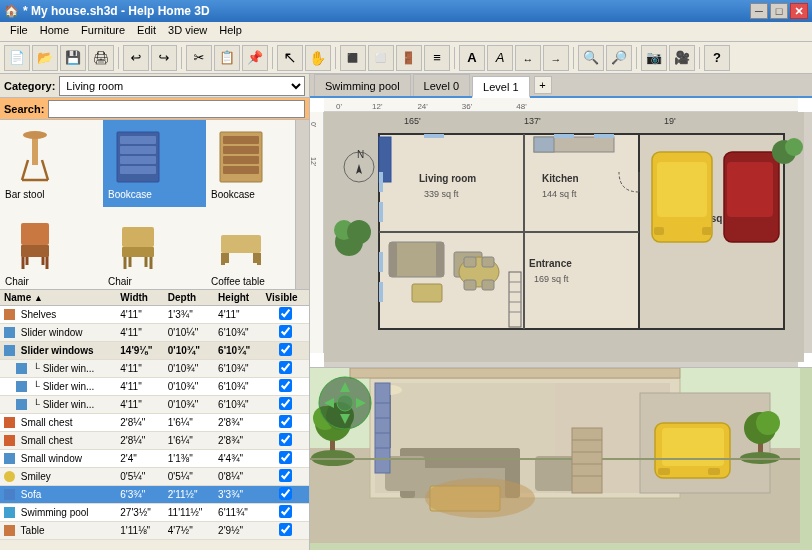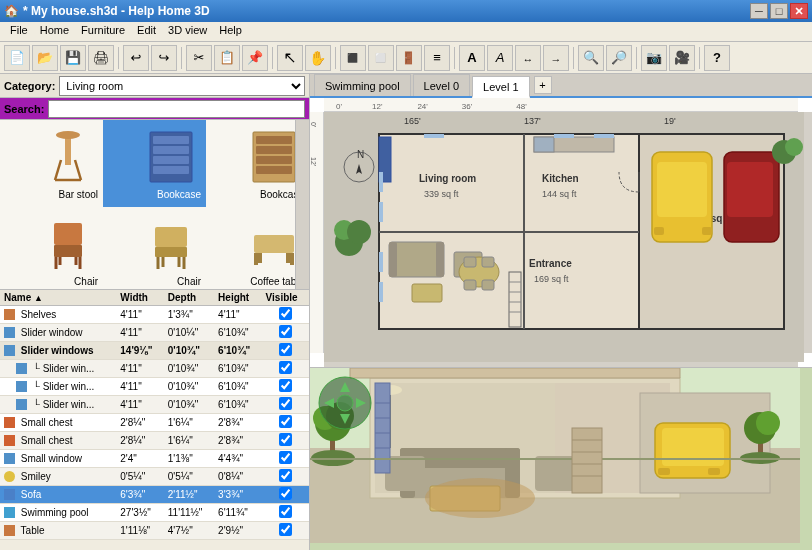--- a/index.html
+++ b/index.html
@@ -49,32 +49,32 @@
 
     
     #category-bar { height: 24px; display: flex; align-items: center; padding: 2px 4px; gap: 4px; background: #e8e4d8; border-bottom: 1px solid #bbb; }
     #category-label { font-weight: bold; }
     #category-select {
       flex: 1; height: 20px; border: 1px solid #888; background: white;
       font-size: 11px; padding: 0 2px;
     }
 
     
-    #search-bar { height: 22px; display: flex; align-items: center; padding: 2px 4px; gap: 4px; border-bottom: 1px solid #bbb; background: #a21caf; }
+    #search-bar { height: 22px; display: flex; align-items: center; padding: 2px 4px; gap: 4px; border-bottom: 1px solid #bbb; background: #fdba74; }
     #search-label { font-weight: bold; }
     #search-input { flex: 1; height: 18px; border: 1px solid #888; background: white; font-size: 11px; padding: 0 2px; }
 
     
     #furniture-grid {
       height: 170px; display: grid; grid-template-columns: repeat(3, 1fr);
       overflow-y: auto; border-bottom: 1px solid #bbb; background: #f8f6f0;
       position: relative;
     }
     .furniture-item {
-      display: flex; flex-direction: column; align-items: flex-end; justify-content: center;
+      display: flex; flex-direction: column; align-items: flex-start; justify-content: center;
       padding: 6px 4px; cursor: pointer; border: 1px solid transparent;
     }
     .furniture-item.selected { background: #4a90d9; color: white; }
     .furniture-item.selected .item-label { color: white; }
     .furniture-thumb { width: 60px; height: 60px; display: flex; align-items: center; justify-content: center; }
     .item-label { font-size: 10px; text-align: center; margin-top: 2px; }
     .scrollbar-placeholder { position: absolute; right: 0; top: 0; width: 14px; height: 100%; background: #d4d0c8; border-left: 1px solid #bbb; }
 
     
     #props-table-container { flex: 1; overflow-y: auto; }

